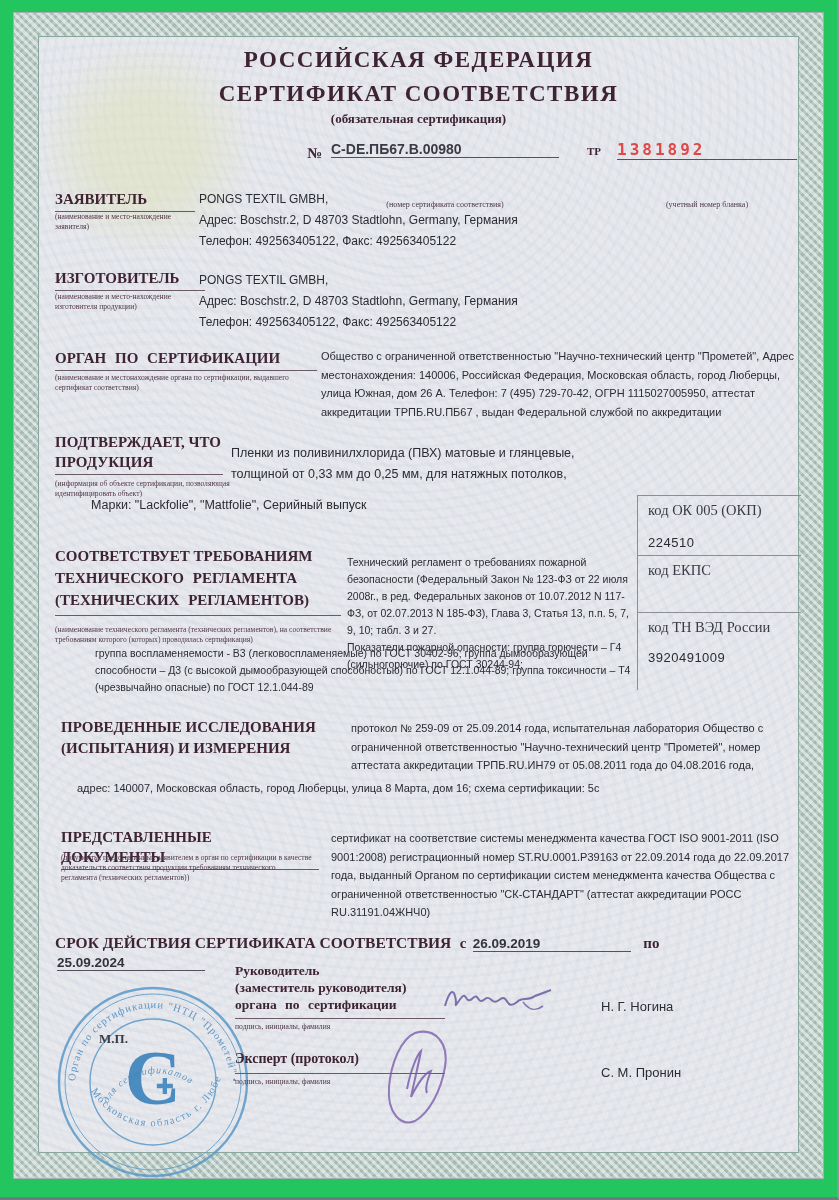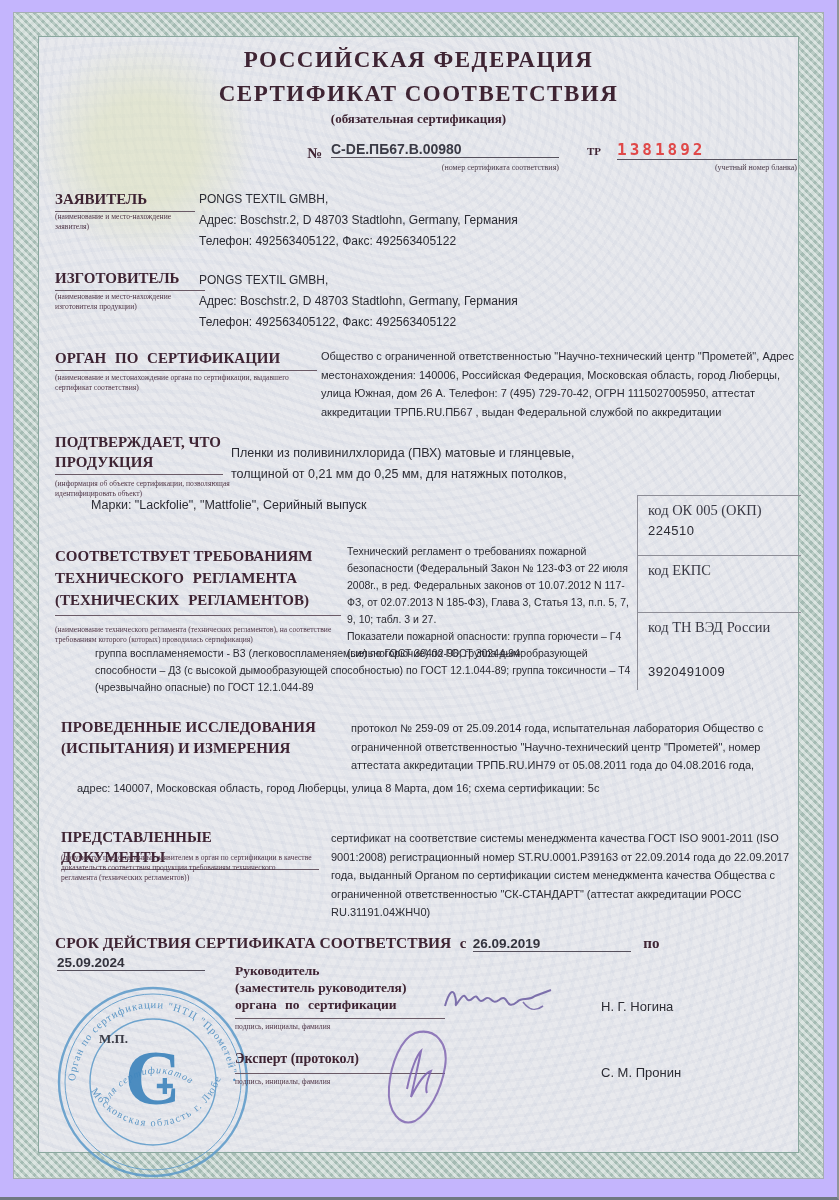--- a/index.html
+++ b/index.html
@@ -1,17 +1,17 @@
 <!DOCTYPE html>
 <html><head>
 <meta charset="utf-8">
 <style>
   html,body{margin:0;padding:0;}
   body{width:839px;height:1200px;background:#f2f3f4;font-family:"Liberation Sans","DejaVu Sans",sans-serif;position:relative;overflow:hidden;}
-  .page{position:absolute;left:0;top:0;width:839px;height:1200px;background:#c4b5fd;border-right:2px solid #8f959a;border-bottom:3px solid #707880;box-sizing:border-box;}
+  .page{position:absolute;left:0;top:0;width:839px;height:1200px;background:#22c55e;border-right:2px solid #8f959a;border-bottom:3px solid #707880;box-sizing:border-box;}
   .band{position:absolute;left:13px;top:12px;right:13px;bottom:18px;
     background-color:#b9cbc4;
     background-image:repeating-linear-gradient(45deg,rgba(255,255,255,.5) 0 3px,transparent 3px 6px),
                      repeating-linear-gradient(-45deg,rgba(110,145,135,.28) 0 3px,transparent 3px 6px);
     border:1px solid #a5aeb2;}
   .inner{position:absolute;left:38px;top:36px;right:38px;bottom:44px;
     background-color:#e8e9ed;
     background-image:
       radial-gradient(circle at 14% 10%,rgba(222,226,188,.55) 0 50px,transparent 110px),
       repeating-radial-gradient(circle at 48% 6%,rgba(130,140,175,.05) 0 3px,transparent 3px 9px),
@@ -27,21 +27,21 @@
   .sub-label{font-family:"Liberation Serif","DejaVu Serif",serif;font-size:7.6px;color:#503647;line-height:10px;}
   .content{color:#2b2b33;}
   .c12{font-size:12px;line-height:21px;}
   .c11{font-size:11px;line-height:18.5px;}
   .c105{font-size:10.5px;line-height:17px;}
   .valline{border-bottom:1px solid #55505c;}
   .code-box{border-left:1px solid #8d8d96;border-top:1px solid #8d8d96;box-sizing:border-box;padding:6px 0 0 10px;}
   .code-label{font-family:"Liberation Serif","DejaVu Serif",serif;font-size:14.5px;color:#3a3a45;}
   .code-val{font-size:13px;color:#2b2b33;letter-spacing:.5px;}
   .rednum{color:#e04848;font-weight:bold;font-size:16px;letter-spacing:3px;font-family:"DejaVu Sans Mono","Liberation Mono",monospace;}
-  .caption{font-family:"Liberation Serif","DejaVu Serif",serif;font-size:8px;color:#4a3a48;text-align:right;}
+  .caption{font-family:"Liberation Serif","DejaVu Serif",serif;font-size:8px;color:#4a3a48;text-align:center;margin-top:37px;}
   .wordspread{word-spacing:5px;}
 </style>
 </head>
 <body>
 
 <div class="page">
   <div class="band"></div>
   <div class="inner">
 
     <div class="abs serifhead title-xl" style="top:10px;left:0;">РОССИЙСКАЯ ФЕДЕРАЦИЯ</div>
@@ -82,44 +82,44 @@
     <div class="abs sub-label" style="top:336px;left:16px;width:258px;">(наименование и местонахождение органа по сертификации, выдавшего сертификат соответствия)</div>
     <div class="abs content c11" style="top:310px;left:282px;width:478px;">Общество с ограниченной ответственностью "Научно-технический центр "Прометей", Адрес местонахождения: 140006, Российская Федерация, Московская область, город Люберцы, улица Южная, дом 26 А. Телефон: 7 (495) 729-70-42, ОГРН 1115027005950, аттестат аккредитации  ТРПБ.RU.ПБ67 , выдан Федеральной службой по аккредитации</div>
 
     <div class="abs sec-label" style="top:395px;left:16px;width:190px;">
       <div>ПОДТВЕРЖДАЕТ, ЧТО</div>
       <div><span class="uline" style="width:168px;">ПРОДУКЦИЯ</span></div>
     </div>
     <div class="abs sub-label" style="top:442px;left:16px;width:178px;">(информация об объекте сертификации, позволяющая идентифицировать объект)</div>
     <div class="abs content" style="top:406px;left:192px;width:425px;font-size:12.5px;line-height:21px;">
       <div>Пленки из поливинилхлорида (ПВХ) матовые и глянцевые,</div>
-      <div>толщиной от 0,21 мм до 0,25 мм, для натяжных потолков,</div>
+      <div>толщиной от 0,33 мм до 0,25 мм, для натяжных потолков,</div>
     </div>
     <div class="abs content" style="top:461px;left:52px;font-size:12.5px;">Марки: "Lackfolie", "Mattfolie", Серийный выпуск</div>
 
     <div class="abs code-box" style="top:458px;left:598px;width:164px;height:71px;">
       <div class="code-label">код ОК 005 (ОКП)</div>
-      <div class="code-val" style="margin-top:4px;">224510</div>
+      <div class="code-val" style="margin-top:16px;">224510</div>
     </div>
     <div class="abs code-box" style="top:518px;left:598px;width:164px;height:57px;">
       <div class="code-label">код ЕКПС</div>
       <div class="code-val"></div>
     </div>
     <div class="abs code-box" style="top:575px;left:598px;width:164px;height:78px;">
       <div class="code-label">код ТН ВЭД России</div>
-      <div class="code-val" style="margin-top:28px;">3920491009</div>
+      <div class="code-val" style="margin-top:14px;">3920491009</div>
     </div>
 
     <div class="abs sec-label" style="top:508px;left:16px;width:286px;line-height:22px;">
       <div>СООТВЕТСТВУЕТ ТРЕБОВАНИЯМ</div>
       <div class="wordspread">ТЕХНИЧЕСКОГО  РЕГЛАМЕНТА</div>
       <div class="wordspread" style="border-bottom:1px solid #6a5a66;padding-bottom:4px;">(ТЕХНИЧЕСКИХ  РЕГЛАМЕНТОВ)</div>
     </div>
     <div class="abs sub-label" style="top:588px;left:16px;width:292px;">(наименование технического регламента (технических регламентов), на соответствие требованиям которого (которых) проводилась сертификация)</div>
-    <div class="abs content c105" style="top:506px;left:308px;width:288px;">
+    <div class="abs content c105" style="top:517px;left:308px;width:288px;">
       <div>Технический регламент о требованиях пожарной безопасности (Федеральный Закон № 123-ФЗ от 22 июля 2008г., в ред. Федеральных законов от 10.07.2012 N 117-ФЗ, от 02.07.2013 N 185-ФЗ), Глава 3, Статья 13, п.п. 5, 7, 9, 10; табл. 3 и 27.</div>
       <div>Показатели пожарной опасности: группа горючести – Г4 (сильногорючие) по ГОСТ 30244-94;</div>
     </div>
     <div class="abs content c105" style="top:608px;left:56px;width:548px;">группа воспламеняемости - В3 (легковоспламеняемые) по ГОСТ 30402-96; группа дымообразующей способности – Д3 (с высокой дымообразующей способностью) по ГОСТ 12.1.044-89; группа токсичности – Т4 (чрезвычайно опасные) по ГОСТ 12.1.044-89</div>
 
     <div class="abs sec-label" style="top:680px;left:22px;width:290px;line-height:21px;">
       <div>ПРОВЕДЕННЫЕ ИССЛЕДОВАНИЯ</div>
       <div>(ИСПЫТАНИЯ) И ИЗМЕРЕНИЯ</div>
     </div>
     <div class="abs content c11" style="top:682px;left:312px;width:452px;">протокол № 259-09 от 25.09.2014 года, испытательная лаборатория Общество с ограниченной ответственностью "Научно-технический центр "Прометей", номер аттестата аккредитации ТРПБ.RU.ИН79 от 05.08.2011 года до 04.08.2016 года,</div>

